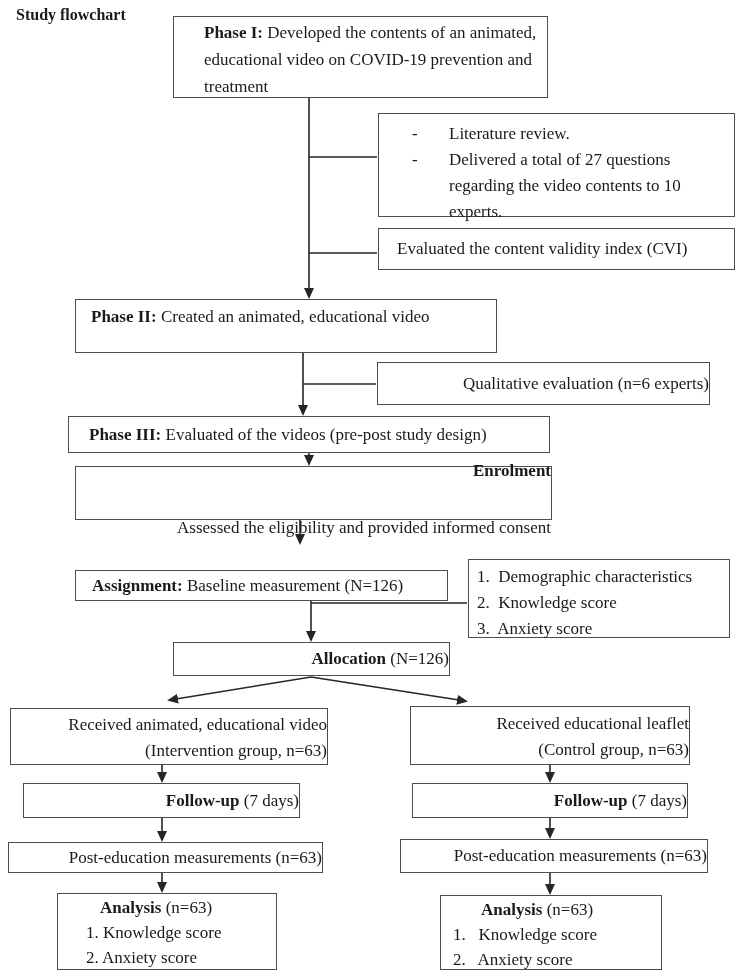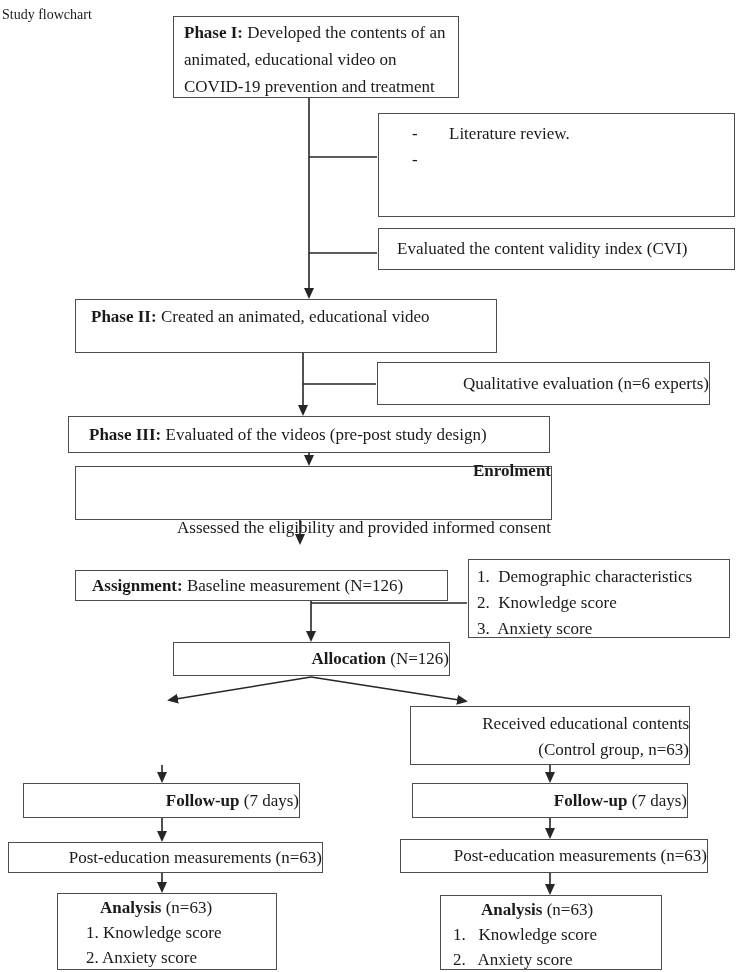--- a/index.html
+++ b/index.html
@@ -1,32 +1,32 @@
 <!DOCTYPE html>
 <html><head>
 <meta charset="utf-8">
 <style>
   html,body { margin:0; padding:0; background:#ffffff; }
   .stage {
     position:relative; width:740px; height:972px; overflow:hidden;
     background:var(--bg,#fff); color:var(--text,#1a1a1a);
     font-family:"Liberation Serif", serif; font-size:17px; line-height:26px;
   }
-  .page-title { position:absolute; left:2px; top:2px; font-size:14px; font-weight:normal; }
+  .page-title { position:absolute; left:16px; top:2px; font-size:16px; font-weight:bold; }
   .box { position:absolute; box-sizing:border-box; background:#fff;
          border:1.5px solid var(--border,#4d4d4d); }
   .b { font-weight:bold; }
   .vcenter { display:flex; flex-direction:column; justify-content:center; }
   .hcenter { text-align:right; }
   .pre { white-space:pre-wrap; }
   .bullet-row { display:flex; }
   .bullet-row .marker { width:37px; flex:0 0 37px; }
   .bullet-row .btxt { flex:1; }
 
-  #box-phase1   { left:173px; top:16px;  width:286px; height:82px; padding:2px 8px 0 10px; line-height:27px; }
+  #box-phase1   { left:173px; top:16px;  width:375px; height:82px; padding:2px 8px 0 30px; line-height:27px; }
   #box-lit      { left:378px; top:113px; width:357px; height:104px; padding:7px 10px 0 33px; }
   #box-cvi      { left:378px; top:228px; width:357px; height:42px; padding-left:18px; }
   #box-phase2   { left:75px;  top:299px; width:422px; height:54px; padding:4px 0 0 15px; }
   #box-qual     { left:377px; top:362px; width:333px; height:43px; }
   #box-phase3   { left:68px;  top:416px; width:482px; height:37px; padding-left:20px; }
   #box-enrol    { left:75px;  top:466px; width:477px; height:54px; line-height:24px; padding-top:12px;gap:33px; }
   #box-assign   { left:75px;  top:545px; width:373px; height:31px; padding-left:16px;margin-top:25px; }
   #box-numlist  { left:468px; top:559px; width:262px; height:79px; padding:4px 0 0 8px; }
   #box-alloc    { left:173px; top:642px; width:277px; height:34px; }
   #box-lgroup   { left:10px;  top:708px; width:318px; height:57px; padding-top:2px; }
@@ -80,20 +80,21 @@
     <span>Developed the contents of an animated, educational video on COVID-19 prevention and treatment</span>
   </div>
 
   <div class="box" id="box-lit">
     <div class="bullet-row">
       <span class="marker">-</span>
       <span class="btxt">Literature review.</span>
     </div>
     <div class="bullet-row">
       <span class="marker">-</span>
+      <span class="btxt">Delivered a total of 27 questions regarding the video contents to 10 experts.</span>
     </div>
   </div>
 
   <div class="box vcenter" id="box-cvi">
     <span>Evaluated the content validity index (CVI)</span>
   </div>
 
   <div class="box" id="box-phase2">
     <span class="b">Phase II:</span>
     <span>Created an animated, educational video</span>
@@ -128,23 +129,27 @@
     <div class="pre">3.  Anxiety score</div>
   </div>
 
   <div class="box vcenter hcenter" id="box-alloc">
     <div>
       <span class="b">Allocation</span>
       <span>(N=126)</span>
     </div>
   </div>
 
+  <div class="box vcenter hcenter" id="box-lgroup">
+    <div>Received animated, educational video</div>
+    <div>(Intervention group, n=63)</div>
+  </div>
 
   <div class="box vcenter hcenter" id="box-rgroup">
-    <div>Received educational contents</div>
+    <div>Received educational leaflet</div>
     <div>(Control group, n=63)</div>
   </div>
 
   <div class="box vcenter hcenter" id="box-lfollow">
     <div>
       <span class="b">Follow-up</span>
       <span>(7 days)</span>
     </div>
   </div>
 

